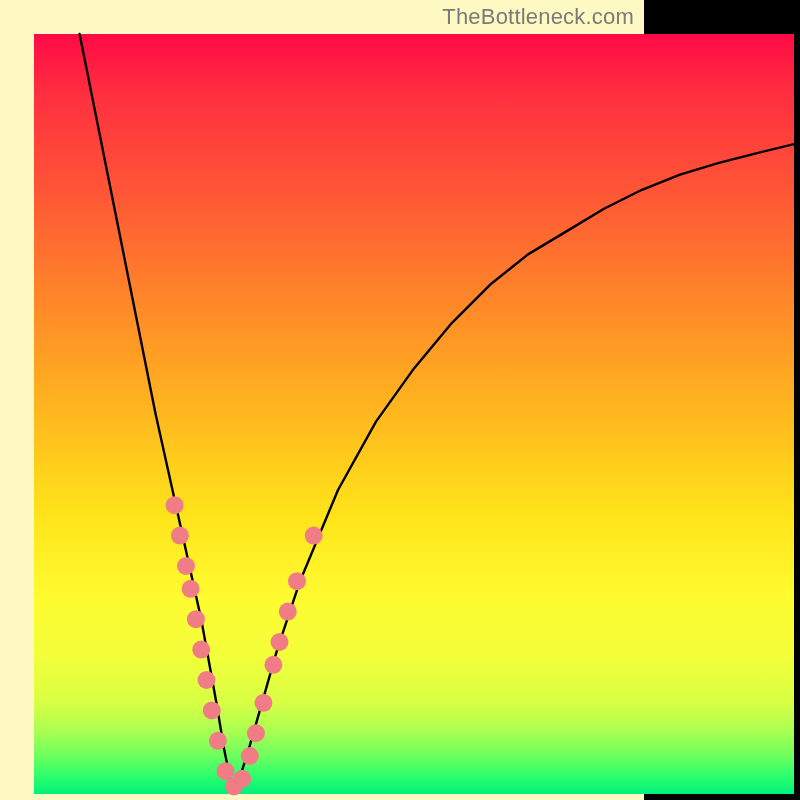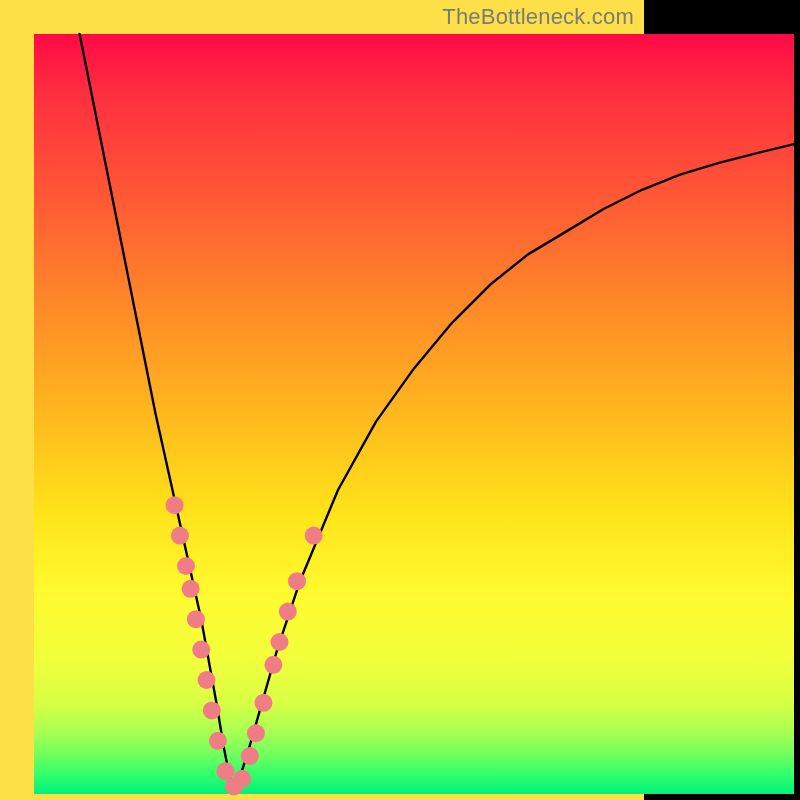--- a/index.html
+++ b/index.html
@@ -10,21 +10,21 @@
     overflow: hidden;
     background: #000;
     font-family: Arial, Helvetica, sans-serif;
   }
   .frame {
     position: absolute;
     left: 0;
     top: 0;
     width: 644px;
     height: 800px;
-    background: #fde047;
+    background: #fef9c3;
   }
   .plot {
     position: absolute;
     left: 34px;
     top: 34px;
     width: 760px;
     height: 760px;
     
     background: linear-gradient(
       to bottom,

